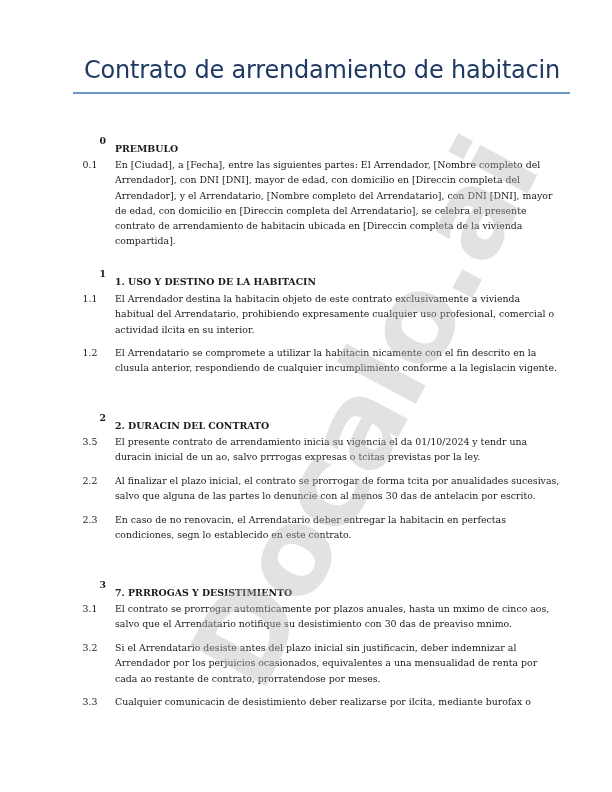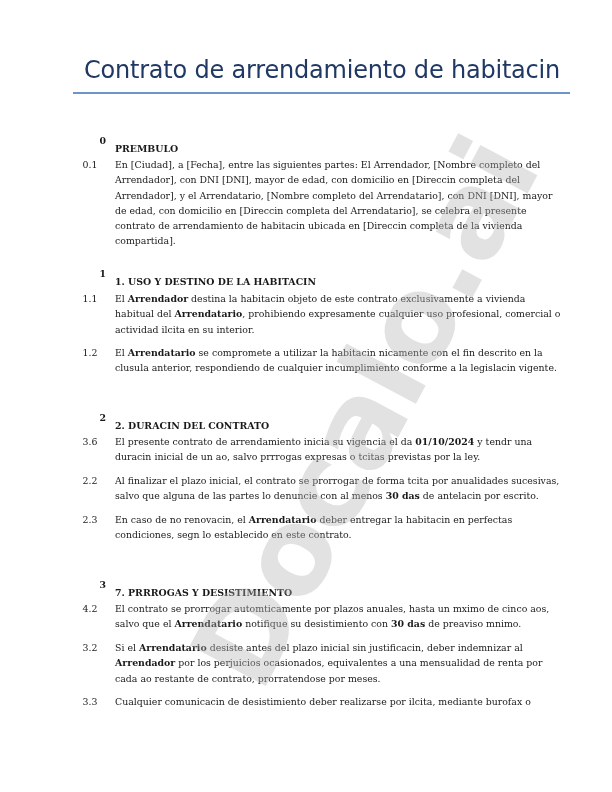--- a/index.html
+++ b/index.html
@@ -13,21 +13,21 @@
   .title-rule { position: absolute; left: 57px; width: 497px; top: 92px; height: 2px; background: #6f95c8; }
   .content { position: absolute; left: 0; top: 0; width: 612px; }
   .sec-head, .item {
     position: absolute; left: 0; width: 612px;
     font-family: "DejaVu Serif", serif; font-size: 9.4px; color: #1a1a1a; line-height: 15.3px;
   }
   .sec-head .num { position: absolute; left: 82px; width: 8px; font-weight: bold; text-align: right; }
   .sec-head .label { position: absolute; left: 99px; font-weight: bold; margin-top: 8px; }
   .item .num { position: absolute; left: 58px; width: 32px; text-align: center; }
   .item .text { position: absolute; left: 99px; width: 446px; }
-  .item .text b { font-weight: bold; }
+  .item .text b { font-weight: normal; }
   .watermark {
     position: absolute; left: 60px; top: 360px; width: 560px;
     transform: rotate(-62deg); transform-origin: center center;
     font-family: "DejaVu Sans", sans-serif; font-weight: bold; font-size: 118px;
     color: rgba(180,180,180,0.38); pointer-events: none; white-space: nowrap; letter-spacing: -2px;
   }
 </style>
 </head>
 <body>
 
@@ -57,38 +57,38 @@
     <div class="item" style="top:345px">
       <span class="num">1.2</span>
       <span class="text">El <b>Arrendatario</b> se compromete a utilizar la habitacin nicamente con el fin descrito en la clusula anterior, respondiendo de cualquier incumplimiento conforme a la legislacin vigente.</span>
     </div>
 
     <div class="sec-head" style="top:410px">
       <span class="num">2</span>
       <span class="label">2. DURACIN DEL CONTRATO</span>
     </div>
     <div class="item" style="top:434px">
-      <span class="num">3.6</span>
+      <span class="num">3.5</span>
       <span class="text">El presente contrato de arrendamiento inicia su vigencia el da <b>01/10/2024</b> y tendr una duracin inicial de un ao, salvo prrrogas expresas o tcitas previstas por la ley.</span>
     </div>
     <div class="item" style="top:473px">
       <span class="num">2.2</span>
       <span class="text">Al finalizar el plazo inicial, el contrato se prorrogar de forma tcita por anualidades sucesivas, salvo que alguna de las partes lo denuncie con al menos <b>30 das</b> de antelacin por escrito.</span>
     </div>
     <div class="item" style="top:512px">
       <span class="num">2.3</span>
       <span class="text">En caso de no renovacin, el <b>Arrendatario</b> deber entregar la habitacin en perfectas condiciones, segn lo establecido en este contrato.</span>
     </div>
 
     <div class="sec-head" style="top:577px">
       <span class="num">3</span>
       <span class="label">7. PRRROGAS Y DESISTIMIENTO</span>
     </div>
     <div class="item" style="top:601px">
-      <span class="num">4.2</span>
+      <span class="num">3.1</span>
       <span class="text">El contrato se prorrogar automticamente por plazos anuales, hasta un mximo de cinco aos, salvo que el <b>Arrendatario</b> notifique su desistimiento con <b>30 das</b> de preaviso mnimo.</span>
     </div>
     <div class="item" style="top:640px">
       <span class="num">3.2</span>
       <span class="text">Si el <b>Arrendatario</b> desiste antes del plazo inicial sin justificacin, deber indemnizar al <b>Arrendador</b> por los perjuicios ocasionados, equivalentes a una mensualidad de renta por cada ao restante de contrato, prorratendose por meses.</span>
     </div>
     <div class="item" style="top:694px">
       <span class="num">3.3</span>
       <span class="text">Cualquier comunicacin de desistimiento deber realizarse por ilcita, mediante burofax o</span>
     </div>

